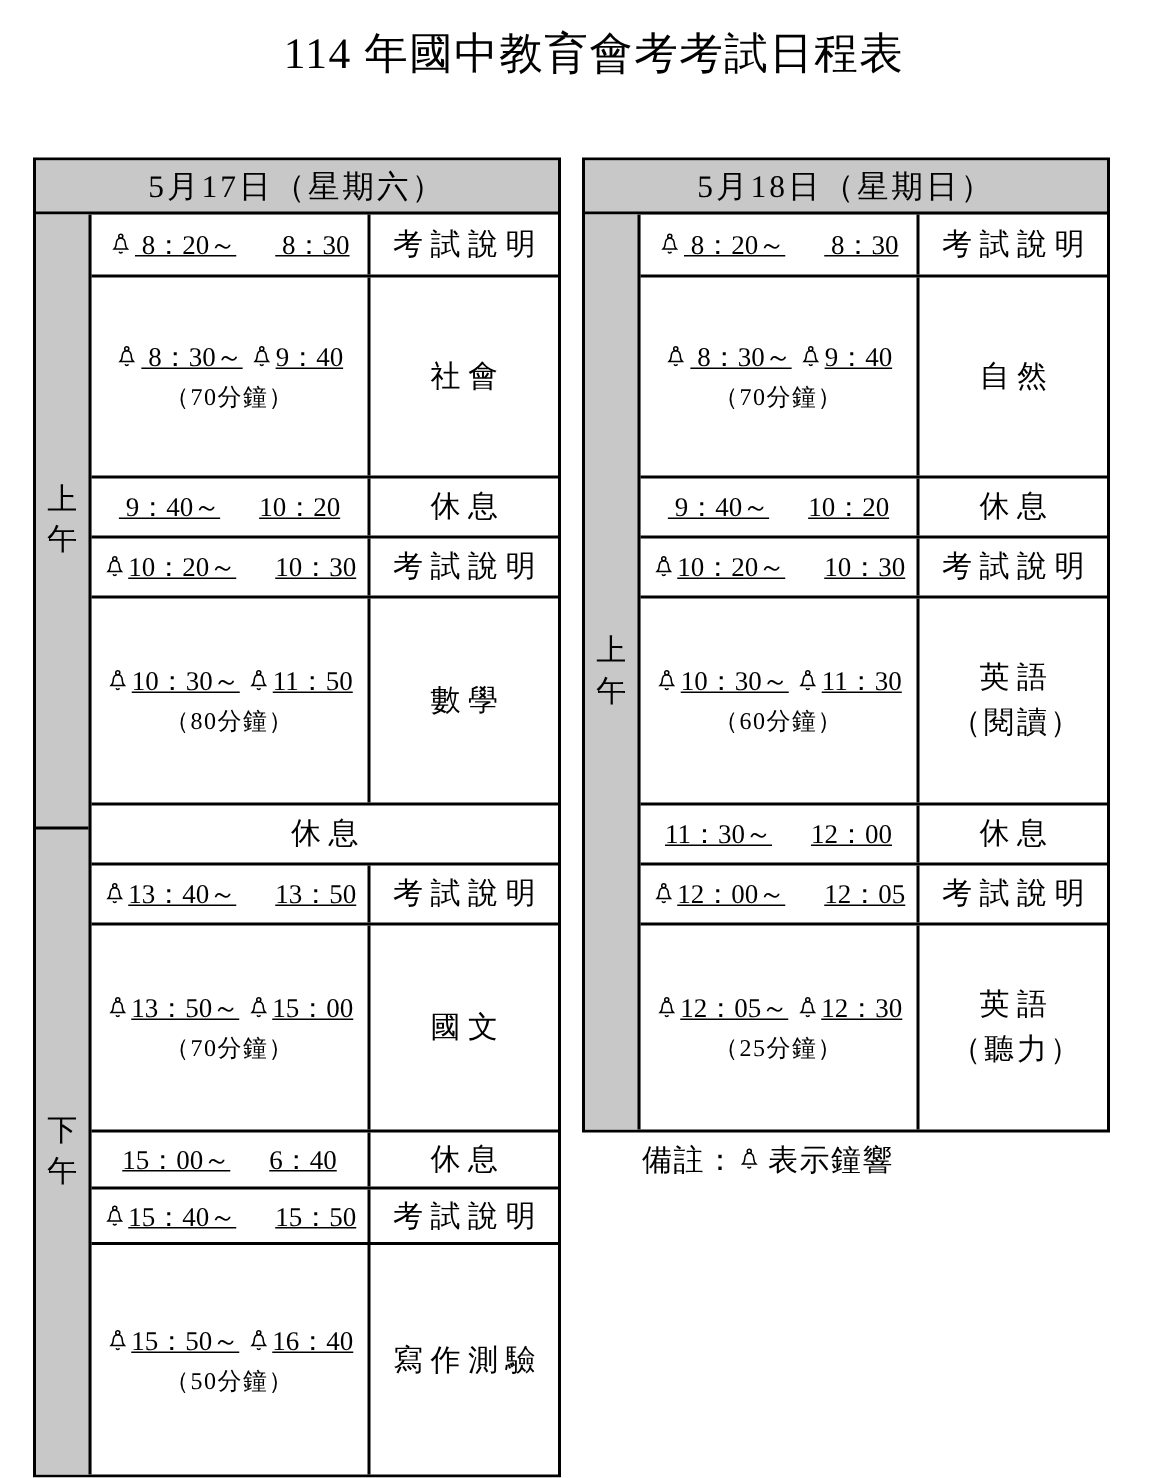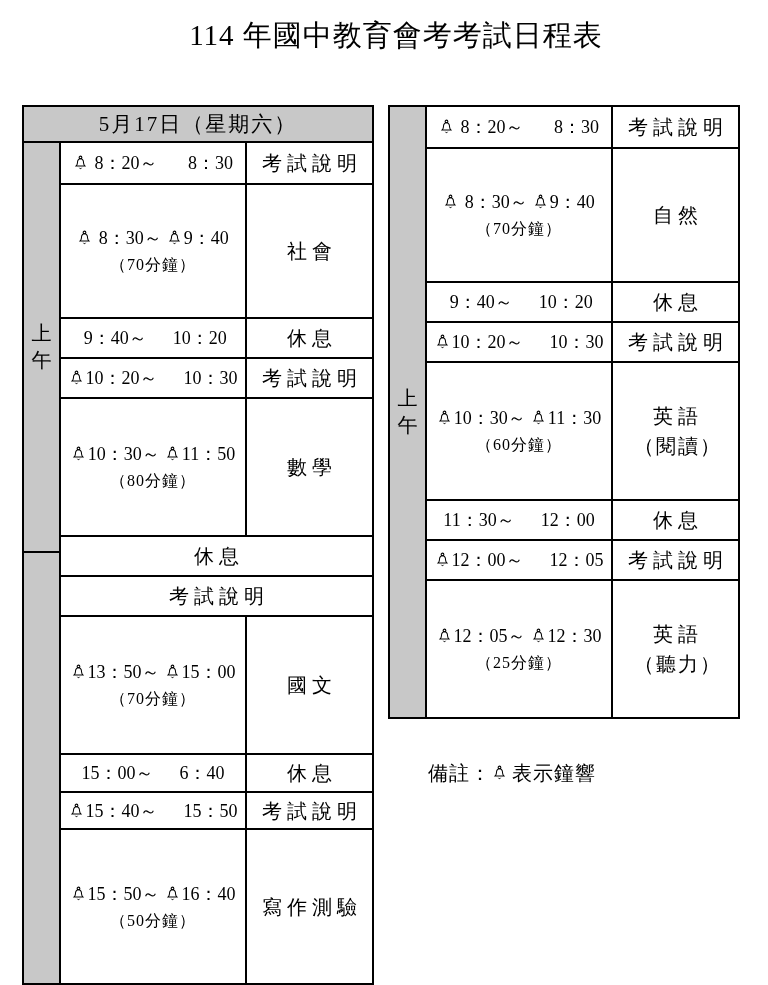--- a/index.html
+++ b/index.html
@@ -60,20 +60,21 @@
   .time {
     width: 186px;
     border-right: 2px solid #000;
     display: flex; flex-direction: column;
     align-items: center; justify-content: center;
   }
   .tline {
     display: flex; align-items: center;
     white-space: pre;
     font-size: 18px;
+    text-decoration: underline;
   }
   .gap-w { display: inline-block; width: 26px; }
   .gap-s { display: inline-block; width: 5px; }
   .dur { font-size: 16px; margin-top: 5px; letter-spacing: 1px; white-space: pre; }
   .subj {
     flex: 1;
     display: flex; flex-direction: column;
     align-items: center; justify-content: center;
     font-size: 20px;
     letter-spacing: 5px;
@@ -99,20 +100,23 @@
 
 <div class="title">114 年國中教育會考考試日程表</div>
 
 <div class="tbl tbl-sat">
     <div class="hdr">5月17日（星期六）</div>
     <div class="tbody">
       <div class="side">
         <div class="scell split" style="height:410px">
           <div class="slabel">上午</div>
         </div>
+        <div class="scell" style="flex:1">
+          <div class="slabel">下午</div>
+        </div>
       </div>
       <div class="rows">
         <div class="row" style="height:42px">
           <div class="time">
             <div class="tline"><span class="bell"><svg width="15" height="18" viewBox="0 0 20 23" aria-hidden="true">
                   <circle cx="10" cy="2.8" r="1.8" fill="none" stroke="#000" stroke-width="1.4"></circle>
                   <path d="M10 4.6 C 7.1 4.6 6 7 5.9 10.1 C 5.8 11.9 5.1 13.2 4.2 14.1 L 15.8 14.1 C 14.9 13.2 14.2 11.9 14.1 10.1 C 14 7 12.9 4.6 10 4.6 Z" fill="none" stroke="#000" stroke-width="1.4"></path>
                   <path d="M8.5 16.6 a 1.6 1.6 0 0 0 3 0" fill="none" stroke="#000" stroke-width="1.3"></path>
                 </svg></span><span> 8：20～</span><span class="gap-w"></span><span> 8：30</span></div>
           </div>
@@ -161,20 +165,27 @@
                   <path d="M8.5 16.6 a 1.6 1.6 0 0 0 3 0" fill="none" stroke="#000" stroke-width="1.3"></path>
                 </svg></span><span>11：50</span></div>
             <div class="dur">（80分鐘）</div>
           </div>
           <div class="subj"><span>數學</span></div>
         </div>
         <div class="row" style="height:40px">
           <div class="subj"><span>休息</span></div>
         </div>
         <div class="row" style="height:40px">
+          <div class="time">
+            <div class="tline"><span class="bell"><svg width="15" height="18" viewBox="0 0 20 23" aria-hidden="true">
+                  <circle cx="10" cy="2.8" r="1.8" fill="none" stroke="#000" stroke-width="1.4"></circle>
+                  <path d="M10 4.6 C 7.1 4.6 6 7 5.9 10.1 C 5.8 11.9 5.1 13.2 4.2 14.1 L 15.8 14.1 C 14.9 13.2 14.2 11.9 14.1 10.1 C 14 7 12.9 4.6 10 4.6 Z" fill="none" stroke="#000" stroke-width="1.4"></path>
+                  <path d="M8.5 16.6 a 1.6 1.6 0 0 0 3 0" fill="none" stroke="#000" stroke-width="1.3"></path>
+                </svg></span><span>13：40～</span><span class="gap-w"></span><span>13：50</span></div>
+          </div>
           <div class="subj"><span>考試說明</span></div>
         </div>
         <div class="row" style="height:138px">
           <div class="time">
             <div class="tline"><span class="bell"><svg width="15" height="18" viewBox="0 0 20 23" aria-hidden="true">
                   <circle cx="10" cy="2.8" r="1.8" fill="none" stroke="#000" stroke-width="1.4"></circle>
                   <path d="M10 4.6 C 7.1 4.6 6 7 5.9 10.1 C 5.8 11.9 5.1 13.2 4.2 14.1 L 15.8 14.1 C 14.9 13.2 14.2 11.9 14.1 10.1 C 14 7 12.9 4.6 10 4.6 Z" fill="none" stroke="#000" stroke-width="1.4"></path>
                   <path d="M8.5 16.6 a 1.6 1.6 0 0 0 3 0" fill="none" stroke="#000" stroke-width="1.3"></path>
                 </svg></span><span>13：50～</span><span class="gap-s"></span><span class="bell"><svg width="15" height="18" viewBox="0 0 20 23" aria-hidden="true">
                   <circle cx="10" cy="2.8" r="1.8" fill="none" stroke="#000" stroke-width="1.4"></circle>
@@ -213,20 +224,21 @@
                   <path d="M8.5 16.6 a 1.6 1.6 0 0 0 3 0" fill="none" stroke="#000" stroke-width="1.3"></path>
                 </svg></span><span>16：40</span></div>
             <div class="dur">（50分鐘）</div>
           </div>
           <div class="subj"><span>寫作測驗</span></div>
         </div>
       </div>
     </div>
   </div>
 <div class="tbl tbl-sun">
+    <div class="hdr">5月18日（星期日）</div>
     <div class="tbody">
       <div class="side">
         <div class="scell" style="flex:1">
           <div class="slabel">上午</div>
         </div>
       </div>
       <div class="rows">
         <div class="row" style="height:42px">
           <div class="time">
             <div class="tline"><span class="bell"><svg width="15" height="18" viewBox="0 0 20 23" aria-hidden="true">

